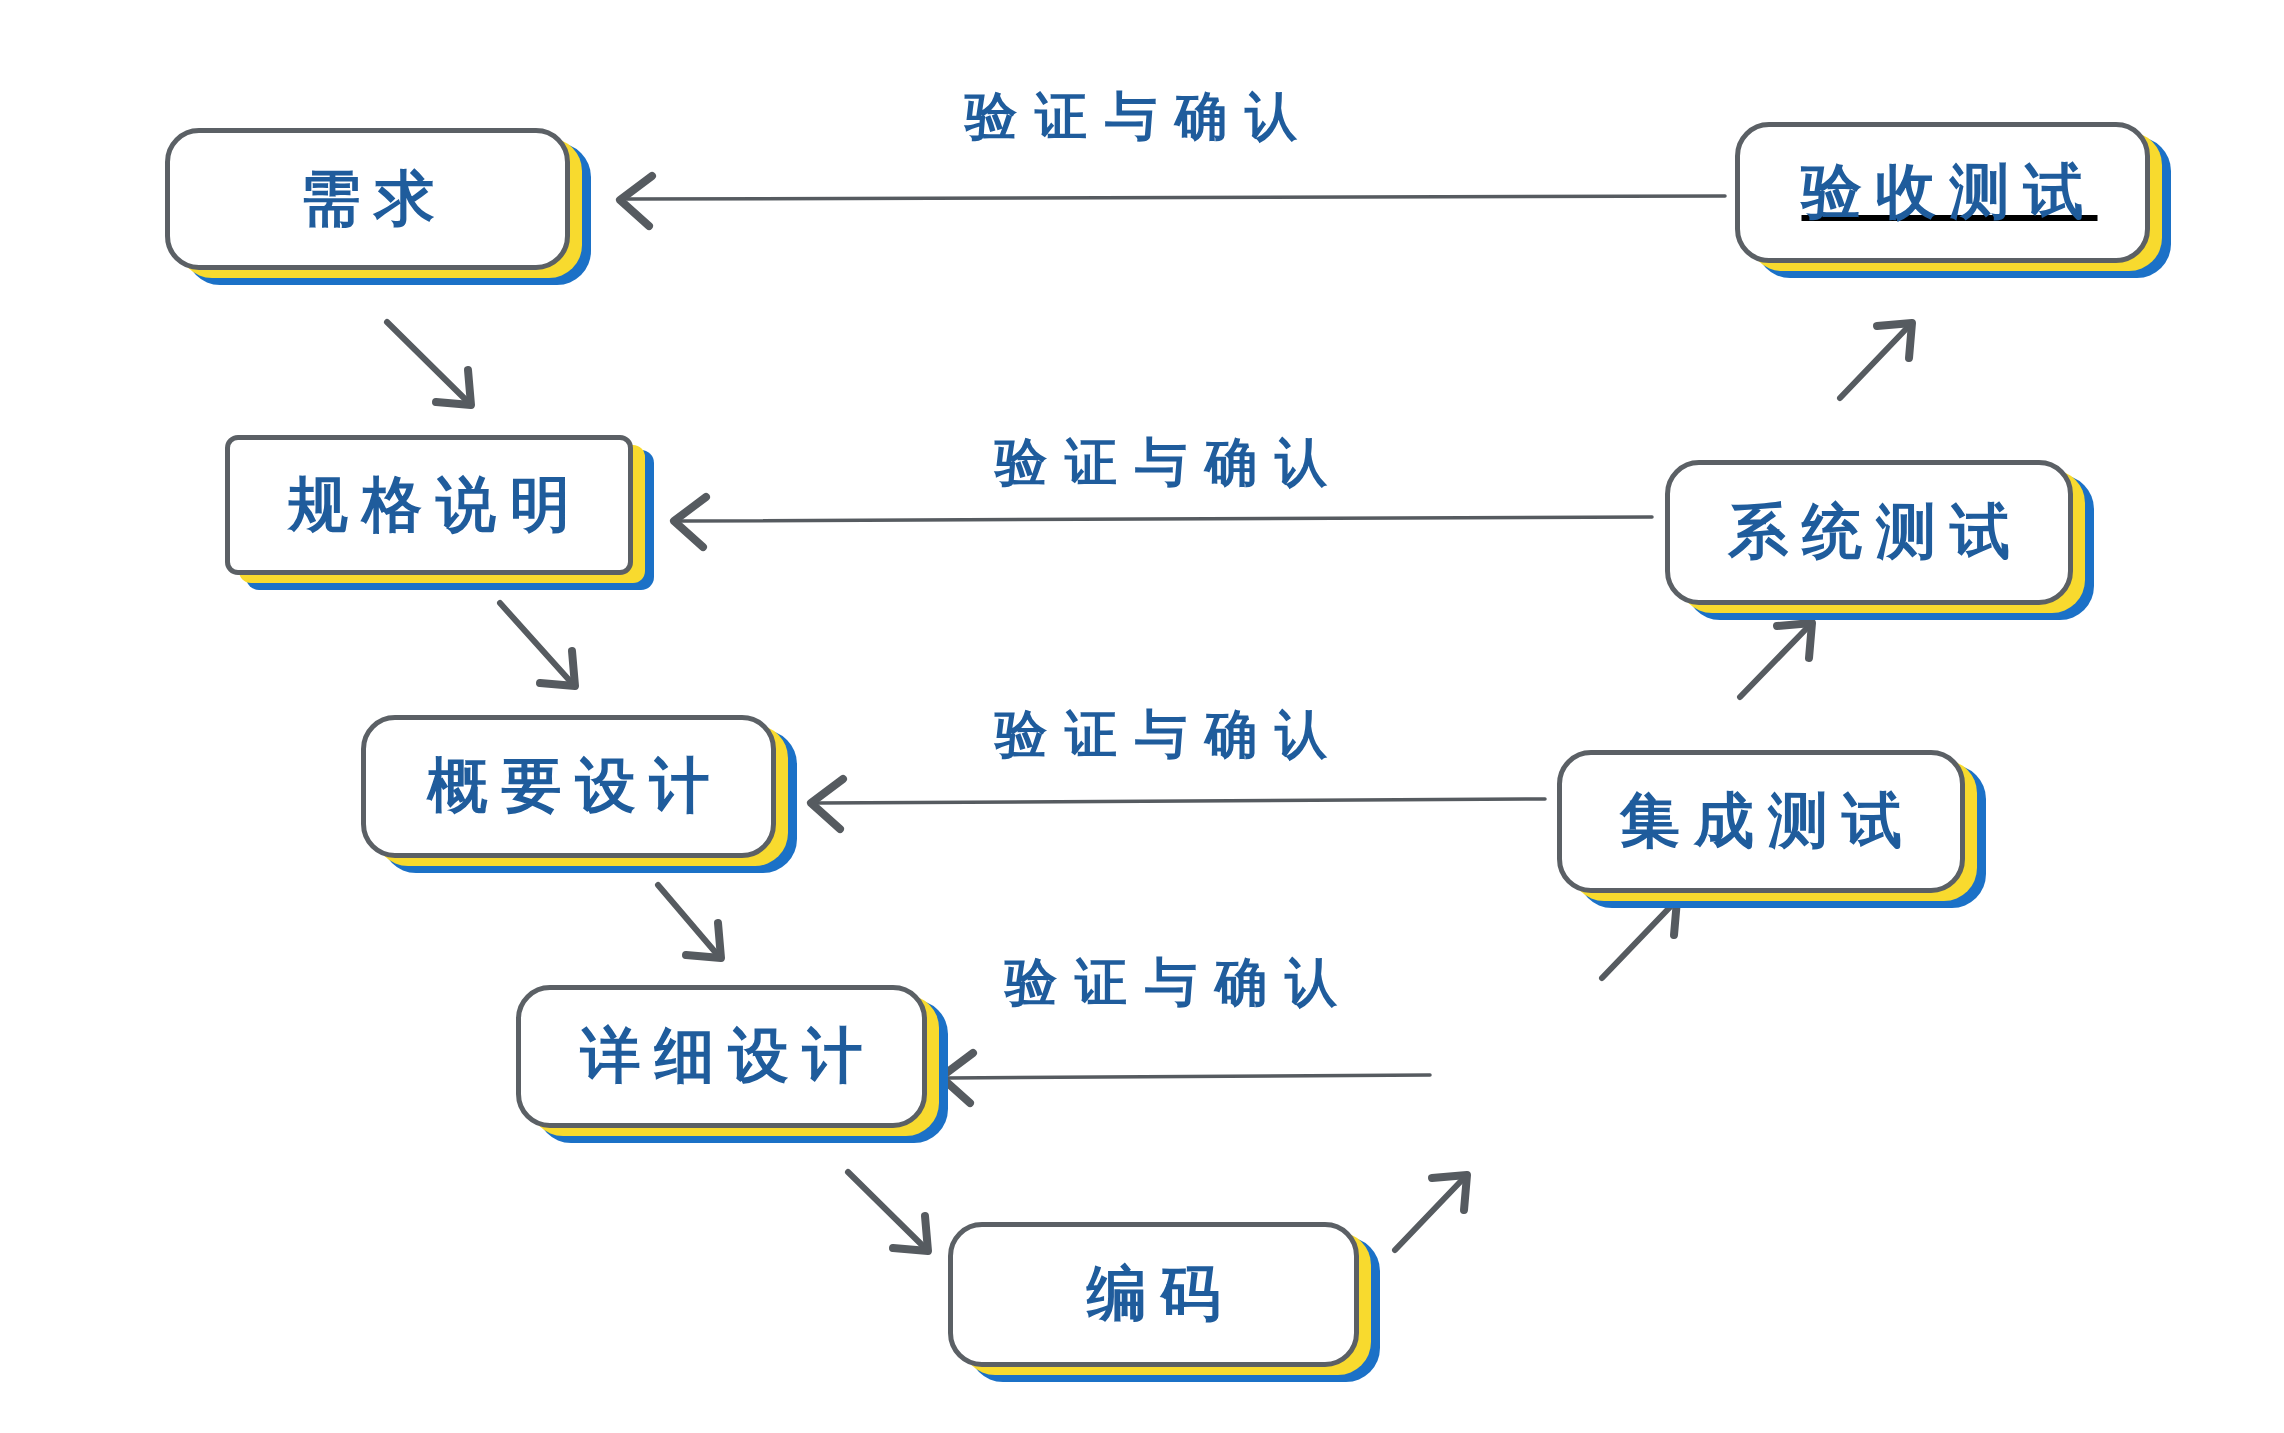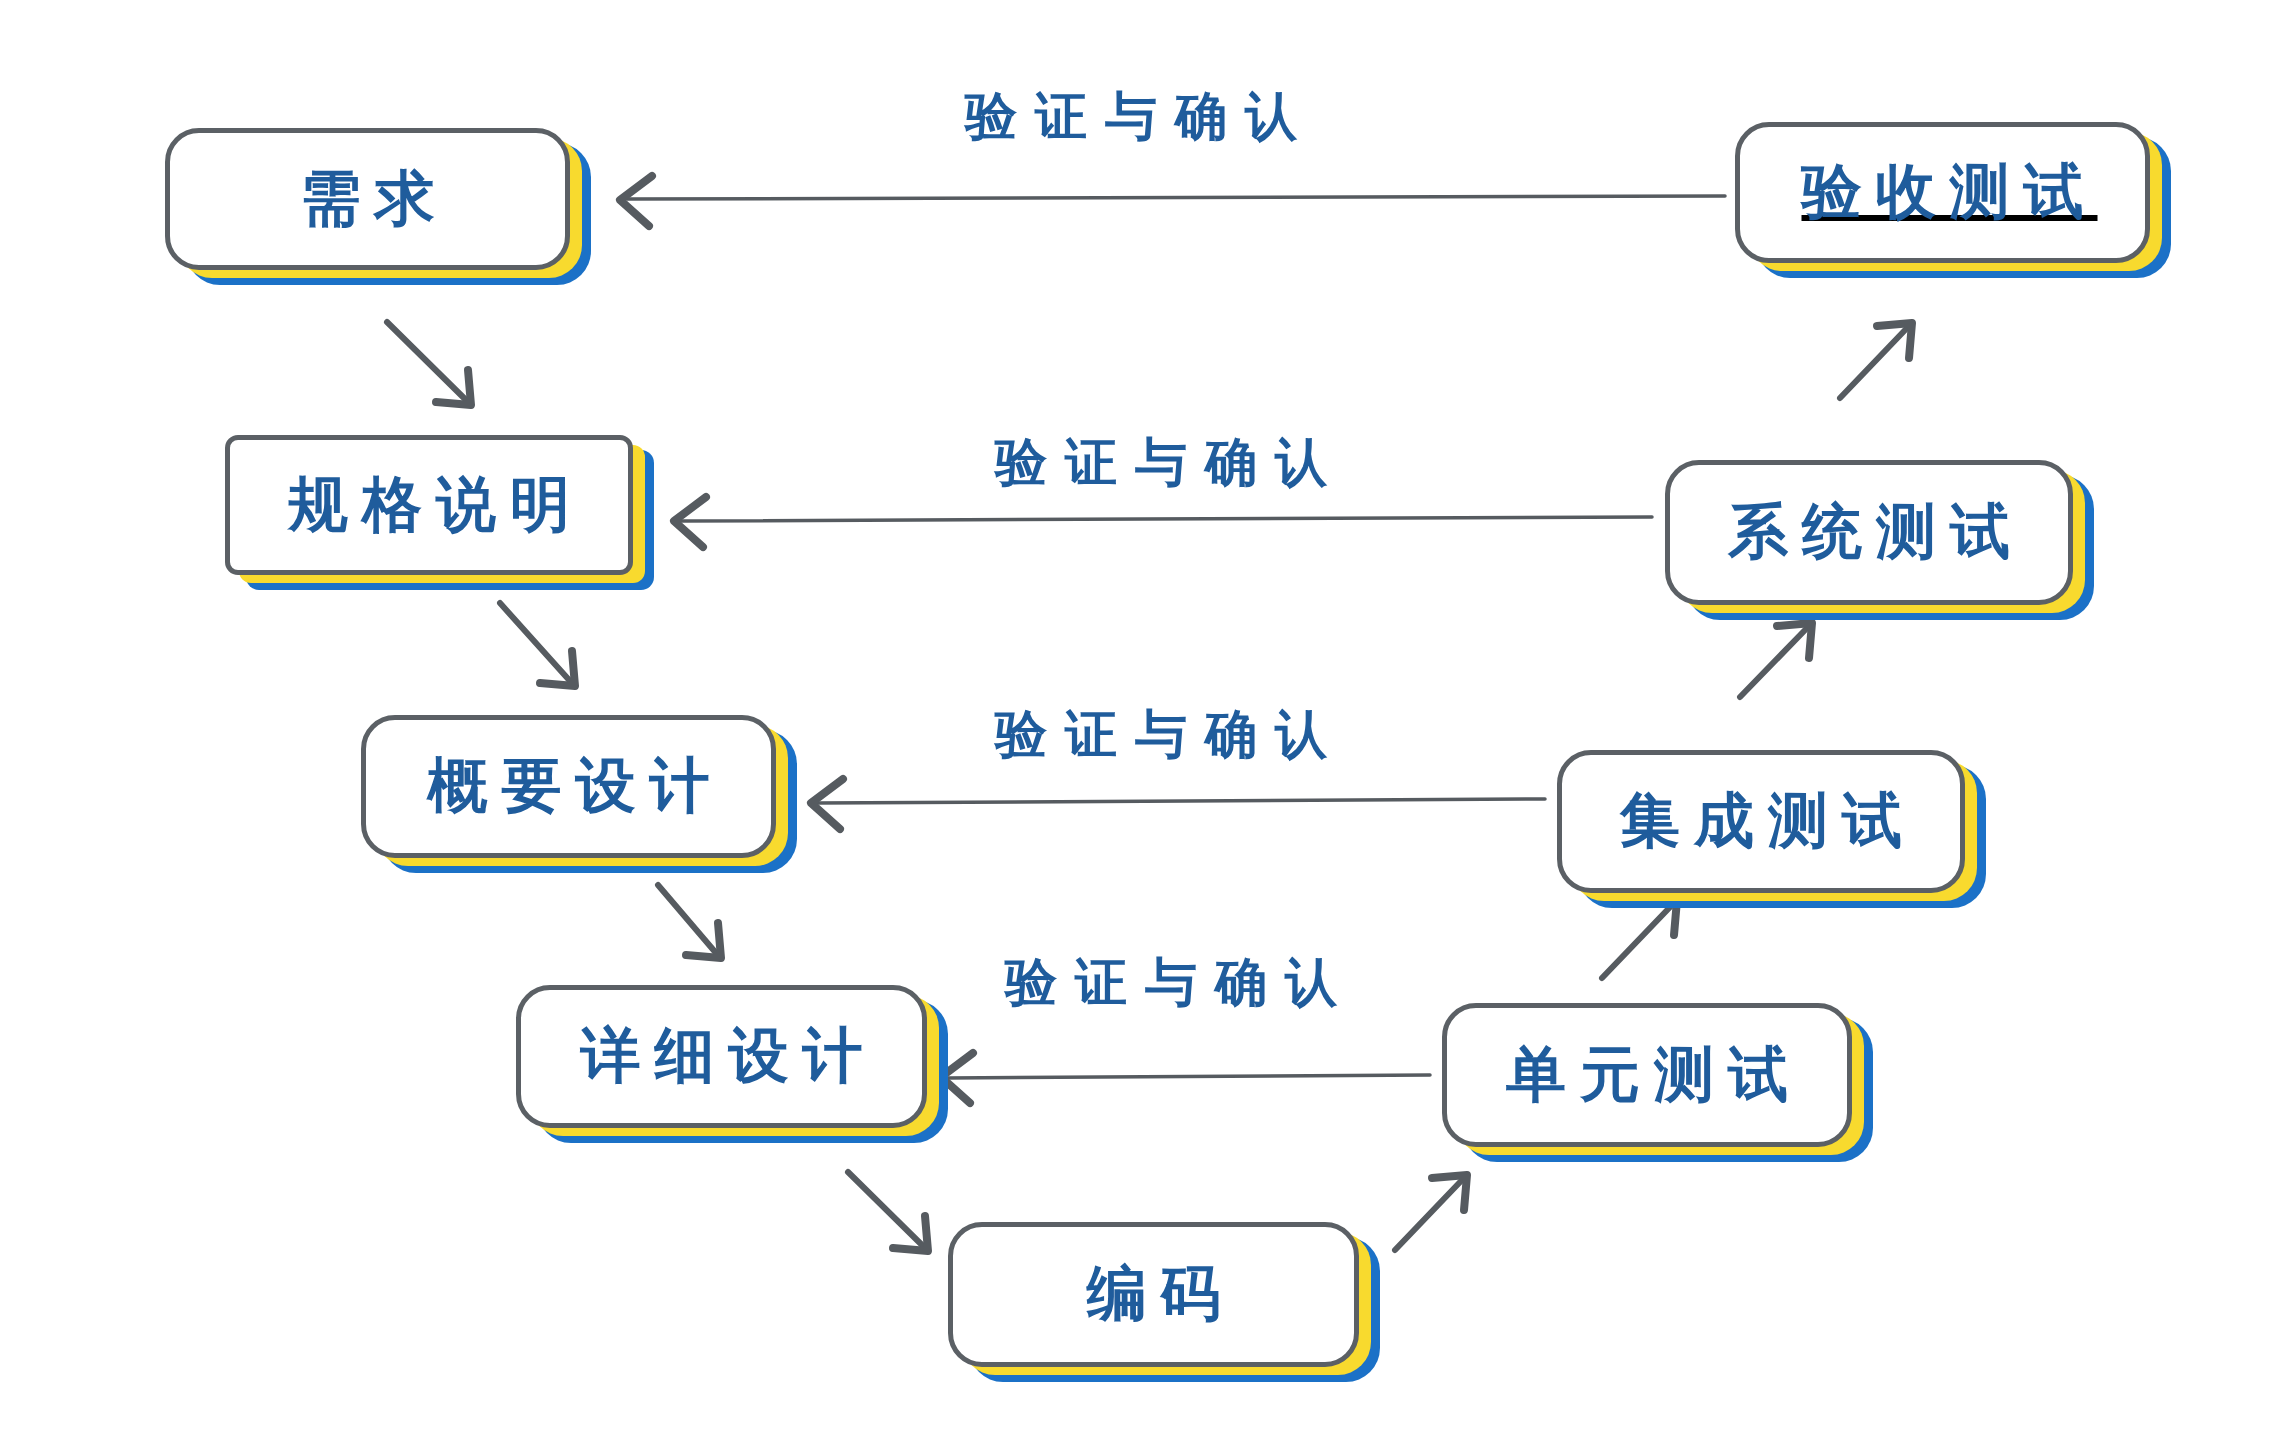--- a/index.html
+++ b/index.html
@@ -102,23 +102,20 @@
     <span class="node-label">概要设计</span>
   </div>
   <div class="node" style="left:516px;top:985px;width:411px;height:143px;font-family:Liberation Serif, serif;">
     <span class="node-label">详细设计</span>
   </div>
 
   <div class="node" style="left:948px;top:1222px;width:411px;height:145px;">
     <span class="node-label">编码</span>
   </div>
 
-  <div class="node" style="left:1442px;top:1003px;width:410px;height:144px;">
-    <span class="node-label">单元测试</span>
-  </div>
   <div class="node" style="left:1557px;top:722px;width:408px;height:143px;margin-top:28px;">
     <span class="node-label">集成测试</span>
   </div>
   <div class="node" style="left:1665px;top:435px;width:408px;height:145px;margin-top:25px;">
     <span class="node-label">系统测试</span>
   </div>
   <div class="node" style="left:1735px;top:122px;width:415px;height:141px;text-decoration:underline;">
     <span class="node-label">验收测试</span>
   </div>
 

